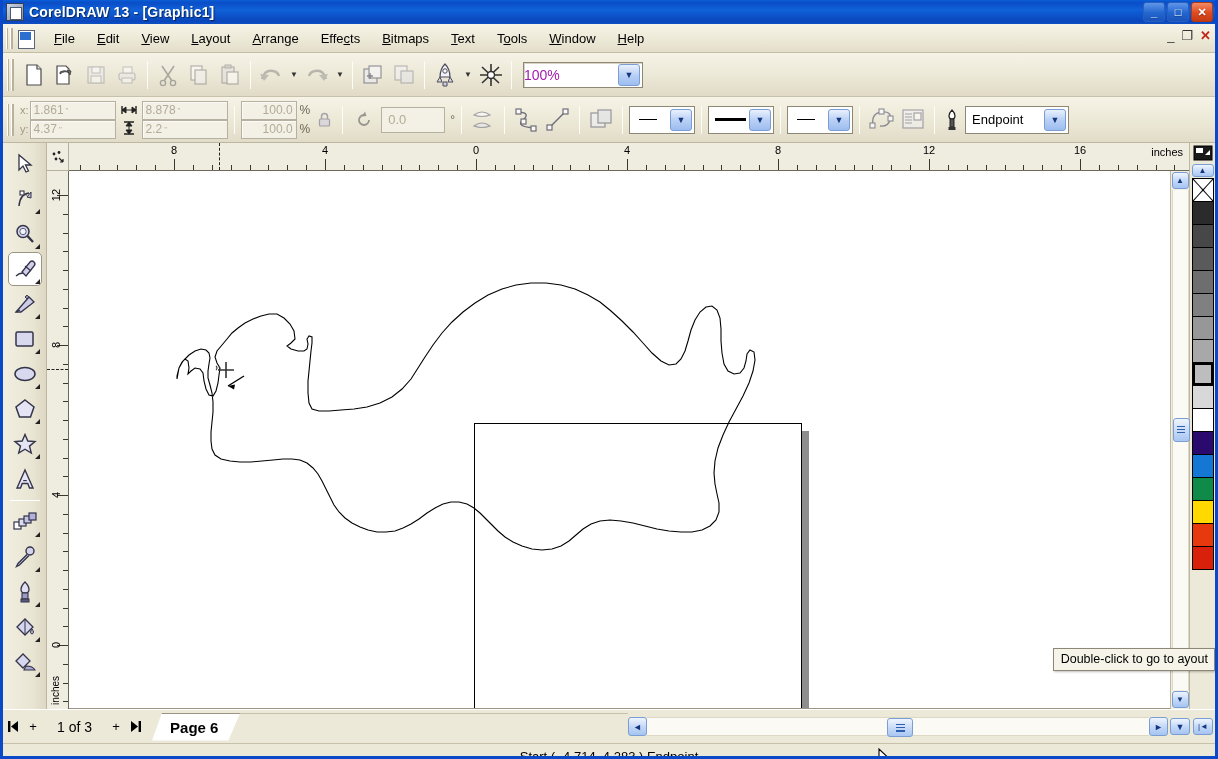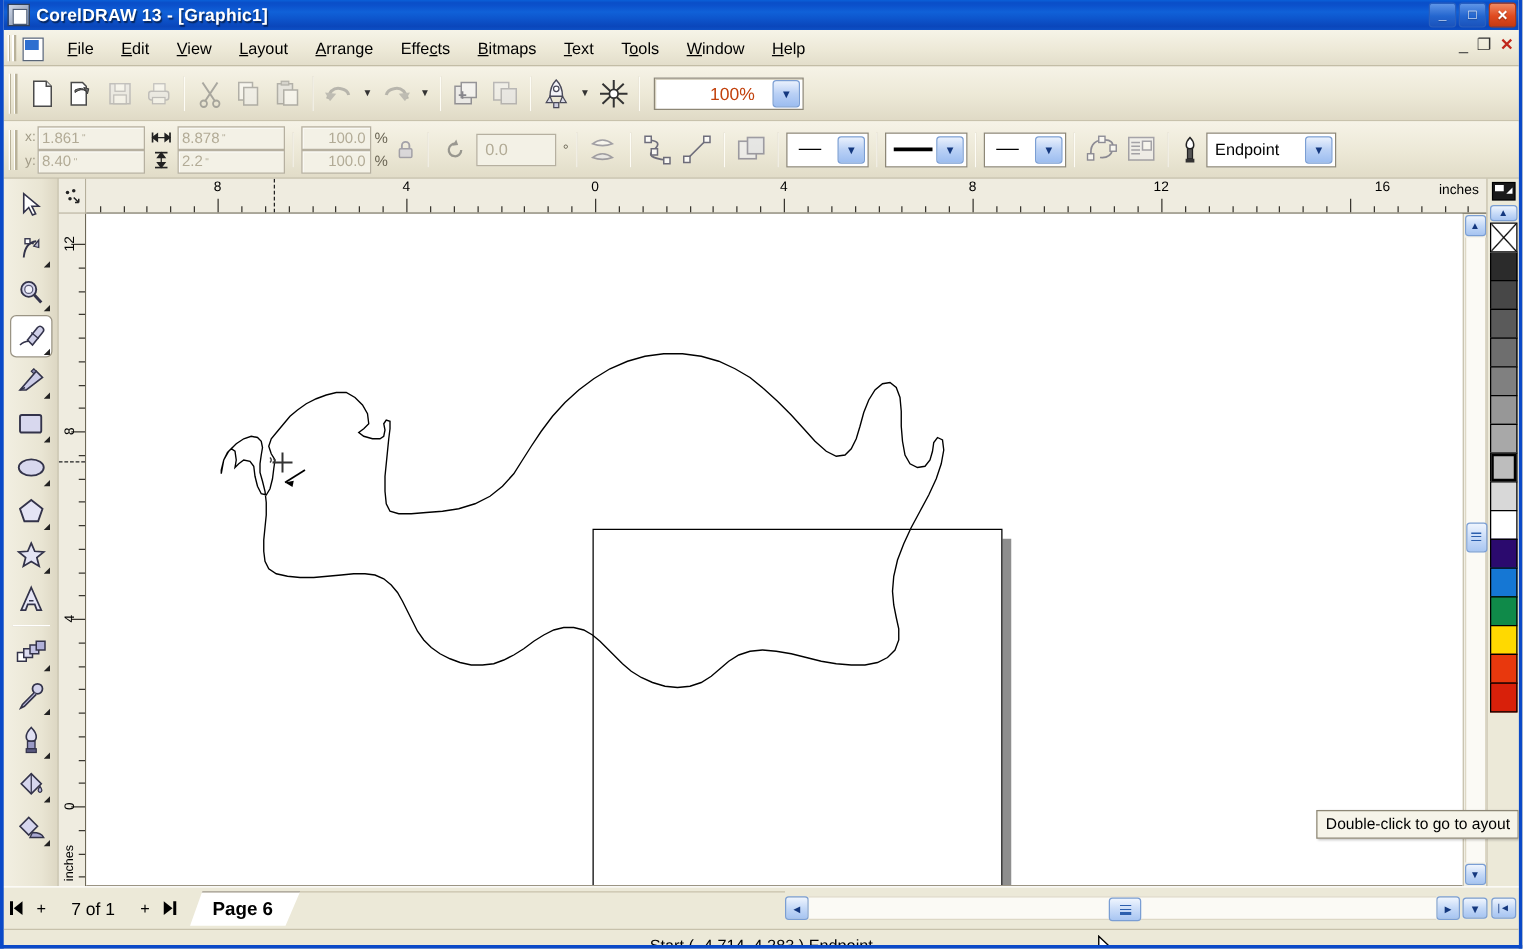--- a/index.html
+++ b/index.html
@@ -106,21 +106,21 @@
   .sep { width:1px; height:28px; background:#c2bba4; border-right:1px solid #fdfcf5; margin: 0 4px; }
   .caret-btn { width:14px; height:30px; display:flex; align-items:center; justify-content:center; font-size:8px; color:#333; }
   .zoom-combo {
     margin-left: 6px;
     width: 120px; height: 26px;
     border: 1px solid #8d8776;
     background: #fff;
     display:flex; align-items:center;
     box-shadow: inset 1px 1px 0 #d8d3c2;
   }
-  .zoom-combo .val { flex:1; padding-left:0; font-size:14px; color:#c2410c;margin-left:44px; }
+  .zoom-combo .val { flex:1; padding-left:0; font-size:14px; color:#a21caf; }
   .cb-arrow {
     width: 22px; height: 22px; margin-right:2px;
     background: linear-gradient(180deg,#eaf1fd,#b9d0f5 50%,#9cbdf0);
     border: 1px solid #7a9ed4; border-radius:3px;
     display:flex;align-items:center;justify-content:center;
     font-size:9px; color:#14387f;
   }
 
   
   .propbar {
@@ -485,21 +485,21 @@
       <div class="xy-labels">
         <span>x:</span>
         <span>y:</span>
       </div>
       <div class="field-col">
         <div class="gfield">
           <span>1.861</span>
           <span class="unit">"</span>
         </div>
         <div class="gfield">
-          <span>8.40</span>
+          <span>4.37</span>
           <span class="unit">"</span>
         </div>
       </div>
     </div>
 
     <div class="dim-icons">
       <svg width="16" height="12" viewBox="0 0 16 12">
           <path d="M1 6 h14 M1 6 l4 -3 v6 z M15 6 l-4 -3 v6 z" fill="#222" stroke="#222" stroke-width="1"></path>
           <path d="M1 2 v8 M15 2 v8" stroke="#222" stroke-width="1.4"></path>
         </svg>
@@ -772,21 +772,21 @@
             <div class="lbl" style="left: 256px;">4</div>
             <div class="tick major" style="left: 407px;"></div>
             <div class="lbl" style="left: 407px;">0</div>
             <div class="tick major" style="left: 558px;"></div>
             <div class="lbl" style="left: 558px;">4</div>
             <div class="tick major" style="left: 709px;"></div>
             <div class="lbl" style="left: 709px;">8</div>
             <div class="tick major" style="left: 860px;"></div>
             <div class="lbl" style="left: 860px;">12</div>
             <div class="tick major" style="left: 1011px;"></div>
-            <div class="lbl" style="left: 1037px;">16</div>
+            <div class="lbl" style="left: 1011px;">16</div>
             <div class="tick minor" style="left: 11px;"></div>
             <div class="tick minor" style="left: 30px;"></div>
             <div class="tick minor" style="left: 48px;"></div>
             <div class="tick minor" style="left: 67px;"></div>
             <div class="tick minor" style="left: 86px;"></div>
             <div class="tick minor" style="left: 124px;"></div>
             <div class="tick minor" style="left: 143px;"></div>
             <div class="tick minor" style="left: 162px;"></div>
             <div class="tick minor" style="left: 181px;"></div>
             <div class="tick minor" style="left: 199px;"></div>
@@ -959,21 +959,21 @@
   </div>
 
   <div class="pagebar">
     <div class="nav-btn">
       <svg width="14" height="13" viewBox="0 0 14 13">
           <rect x="2" y="1" width="2.4" height="11" fill="#000"></rect>
           <path d="M12 1 L5 6.5 L12 12 Z" fill="#000"></path>
         </svg>
     </div>
     <div class="nav-btn">+</div>
-    <div class="pagecount">7 of 1</div>
+    <div class="pagecount">1 of 3</div>
     <div class="nav-btn">+</div>
     <div class="nav-btn">
       <svg width="14" height="13" viewBox="0 0 14 13">
           <path d="M2 1 L9 6.5 L2 12 Z" fill="#000"></path>
           <rect x="9.6" y="1" width="2.4" height="11" fill="#000"></rect>
         </svg>
     </div>
     <div class="pagetab">Page 6</div>
     <div class="tab-filler"></div>
 

